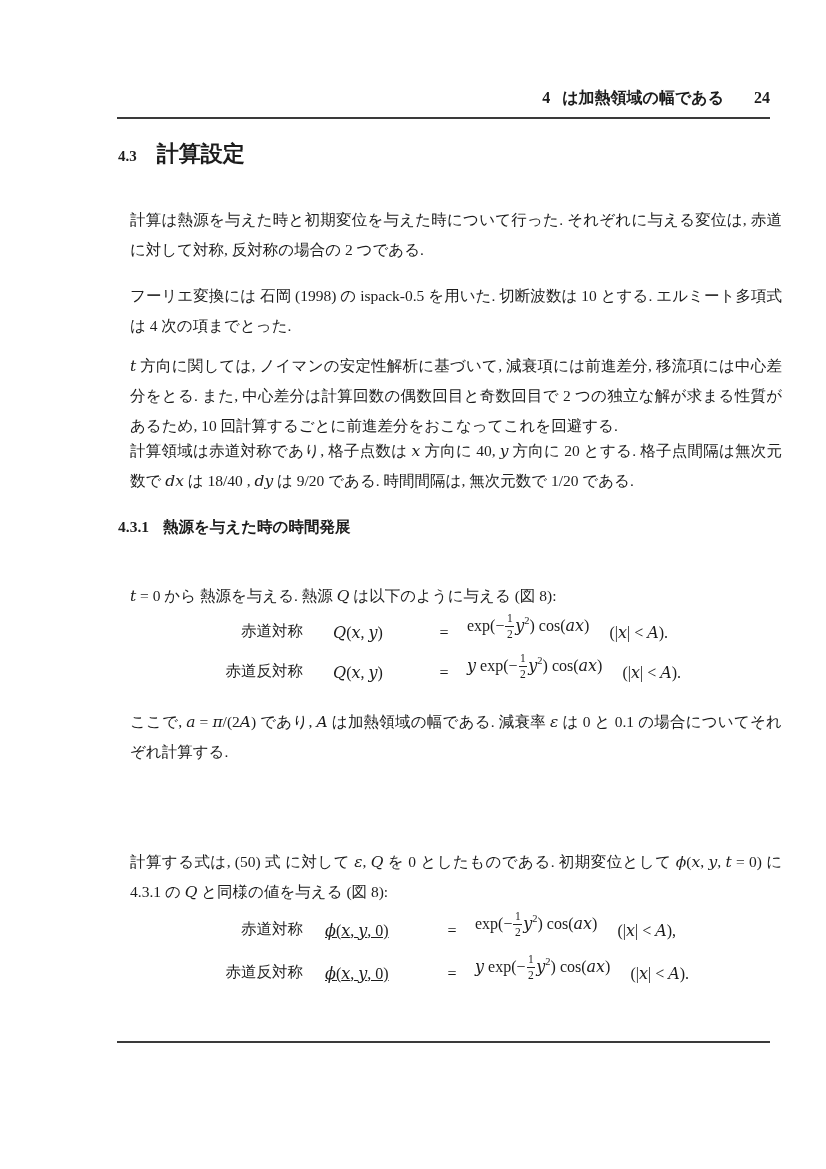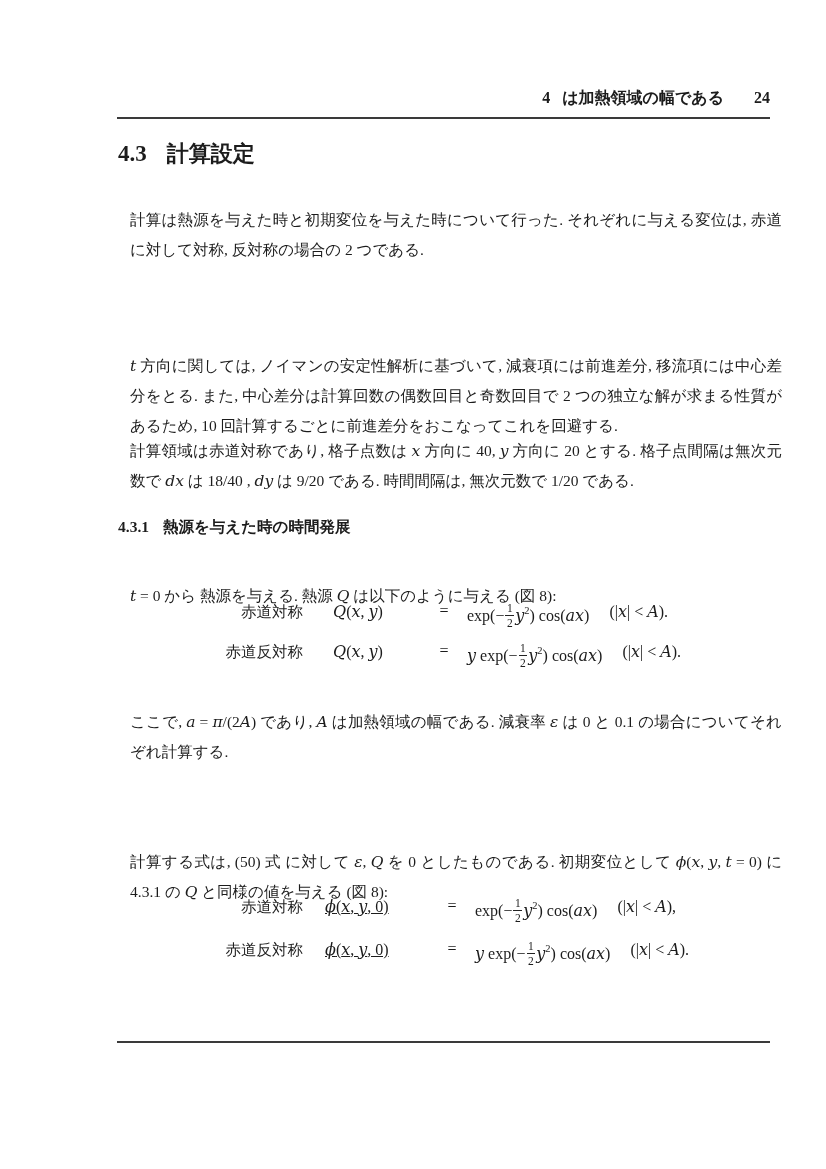--- a/index.html
+++ b/index.html
@@ -21,21 +21,21 @@
   }
   .header-sec { font-weight:bold; }
   .header-title { font-family:"Liberation Sans","DejaVu Sans",sans-serif; font-weight:bold; margin-left:12px; }
   .header-page { margin-left:30px; font-weight:bold; }
 
   
   .sec-heading {
     position:absolute; top:139px; left:118px;
     display:flex; align-items:baseline;
   }
-  .sec-num { font-weight:bold; font-size:23px; }
+  .sec-num { font-weight:bold; font-size:15px; }
   .sec-title { font-family:"Liberation Sans","DejaVu Sans",sans-serif; font-weight:bold; font-size:22px; margin-left:20px; }
 
   
   .subsec-heading {
     position:absolute; left:118px;
     display:flex; align-items:baseline;
   }
   .subsec-num { font-weight:bold; font-size:15.5px; }
   .subsec-title { font-family:"Liberation Sans","DejaVu Sans",sans-serif; font-weight:bold; font-size:15.5px; margin-left:14px; }
 
@@ -50,21 +50,21 @@
   sup { font-size:10.5px; }
   .frac {
     display:inline-flex; flex-direction:column; align-items:center;
     vertical-align:middle; font-size:11.5px; line-height:1.25;
     margin:0 1px; transform:translateY(-1px);
   }
   .frac .den { border-top:1.3px solid #222; padding:0 1.5px; }
 
   
   .eq-block { position:absolute; left:118px; width:652px; }
-  .eq-row { display:flex; align-items:flex-start; font-size:16px; }
+  .eq-row { display:flex; align-items:flex-end; font-size:16px; }
   .eq1 .eq-row { height:40px; }
   .eq2 .eq-row { height:43px; }
   .eq-label { width:185px; text-align:right; font-size:15.5px; }
   .eq-lhs { margin-left:30px; width:88px; }
   .eq2 .eq-lhs { margin-left:22px; width:104px;text-decoration:underline; }
   .eq-sign { width:46px; text-align:center; }
   .eq-cond { margin-left:20px; }
 </style>
 </head>
 <body>
@@ -77,20 +77,21 @@
     <span class="header-page">24</span>
   </div>
   <div class="rule" style="top:117px;"></div>
 
   <div class="sec-heading">
     <span class="sec-num">4.3</span>
     <span class="sec-title">計算設定</span>
   </div>
 
   <p class="para" style="top:193px;"><span>計算は熱源を与えた時と初期変位を与えた時について行った. それぞれに与える変位は, 赤道に対して対称, 反対称の場合の 2 つである.</span></p>
+  <p class="para" style="top:269px;"><span>フーリエ変換には 石岡 (1998) の ispack-0.5 を用いた. 切断波数は 10 とする. エルミート多項式は 4 次の項までとった.</span></p>
   <p class="para" style="top:339px;"><span class="mi">t</span><span> 方向に関しては, ノイマンの安定性解析に基づいて, 減衰項には前進差分, 移流項には中心差分をとる. また, 中心差分は計算回数の偶数回目と奇数回目で 2 つの独立な解が求まる性質があるため, 10 回計算するごとに前進差分をおこなってこれを回避する.</span></p>
   <p class="para" style="top:424px;"><span>計算領域は赤道対称であり, 格子点数は </span><span class="mi">x</span><span> 方向に 40, </span><span class="mi">y</span><span> 方向に 20 とする. 格子点間隔は無次元数で </span><span class="mi">dx</span><span> は 18/40 , </span><span class="mi">dy</span><span> は 9/20 である. 時間間隔は, 無次元数で 1/20 である.</span></p>
 
   <div class="subsec-heading" style="top:517px;">
     <span class="subsec-num">4.3.1</span>
     <span class="subsec-title">熱源を与えた時の時間発展</span>
   </div>
   <p class="para" style="top:569px;"><span class="mi">t</span><span> = 0 から 熱源を与える. 熱源 </span><span class="mi">Q</span><span> は以下のように与える (図 8):</span></p>
 
   <div class="eq-block eq1" style="top:602px;">

